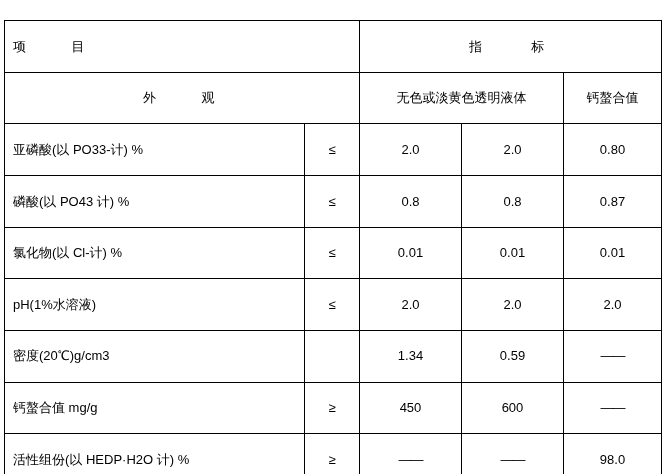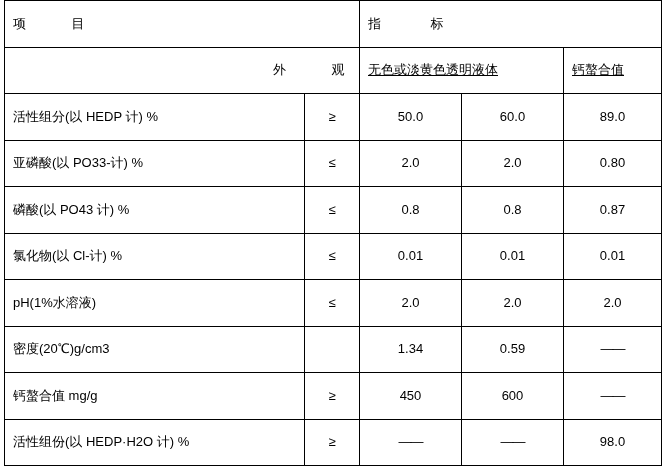--- a/index.html
+++ b/index.html
@@ -11,21 +11,21 @@
     width: 667px;
     height: 474px;
     font-family: "Liberation Sans", sans-serif;
     color: #000000;
     overflow: hidden;
   }
   .sheet {
     width: 667px;
     height: 474px;
     box-sizing: border-box;
-    padding: 0 6px 4px 4px;
+    padding: 20px 6px 4px 4px;
   }
   table.spec {
     width: 657px;
     height: 466px;
     border-collapse: collapse;
     table-layout: fixed;
   }
   table.spec td {
     border: 1px solid #000000;
     font-size: 13px;
@@ -41,34 +41,34 @@
   col.c-v2     { width: 102px; }
   col.c-v3     { width: 98px; }
 
   .hdr-item {
     text-align: left;
     letter-spacing: 0.5em;
     padding-left: 26px;
     font-size: 14px;
   }
   .hdr-spec {
-    text-align: left;
+    text-align: center;
     letter-spacing: 0.6em;
     font-size: 14px;
     padding-left: 0.6em;
   }
   .sub-item {
-    text-align: right;
+    text-align: center;
     letter-spacing: 0.5em;
     padding-left: 26px;
     font-size: 14px;
   }
   .sub-val {
+    text-align: center;
     font-size: 13px;
-    text-decoration: underline;
   }
   .row-label {
     text-align: left;
     padding-left: 22px;
     font-size: 13px;
   }
   .row-sym {
     text-align: center;
     font-size: 13px;
   }
@@ -96,27 +96,20 @@
       <tr>
         <td class="hdr-item" colspan="2">项　　目</td>
         <td class="hdr-spec" colspan="3">指　　标</td>
       </tr>
       <tr>
         <td class="sub-item" colspan="2">外　　观</td>
         <td class="sub-val" colspan="2">无色或淡黄色透明液体</td>
         <td class="sub-val">钙螯合值</td>
       </tr>
 
-      <tr>
-        <td class="row-label">活性组分(以 HEDP 计) %</td>
-        <td class="row-sym">≥</td>
-        <td class="row-val">50.0</td>
-        <td class="row-val">60.0</td>
-        <td class="row-val">89.0</td>
-      </tr>
       <tr>
         <td class="row-label">亚磷酸(以 PO33-计) %</td>
         <td class="row-sym">≤</td>
         <td class="row-val">2.0</td>
         <td class="row-val">2.0</td>
         <td class="row-val">0.80</td>
       </tr>
       <tr>
         <td class="row-label">磷酸(以 PO43 计) %</td>
         <td class="row-sym">≤</td>

